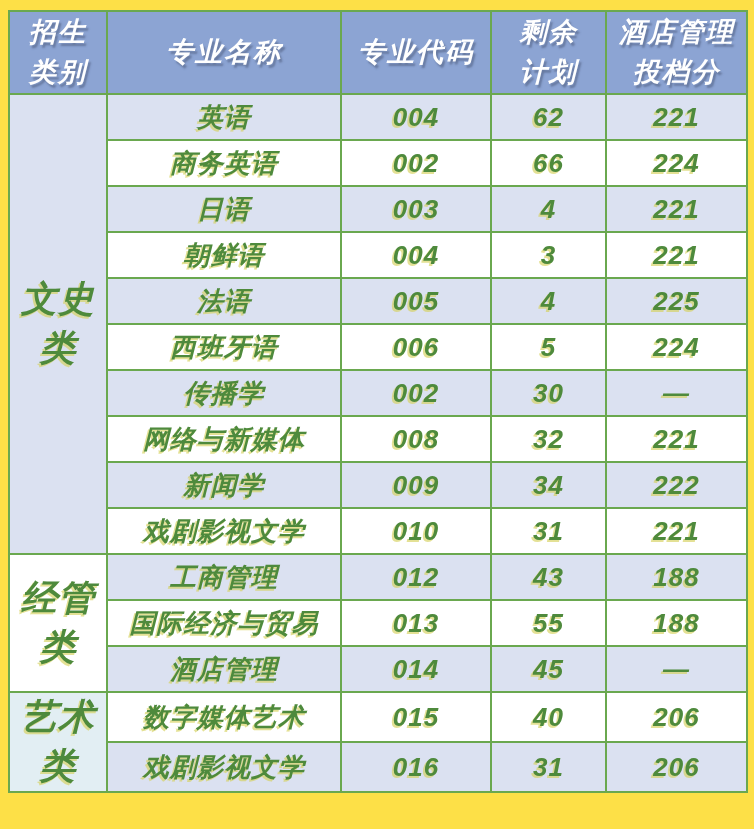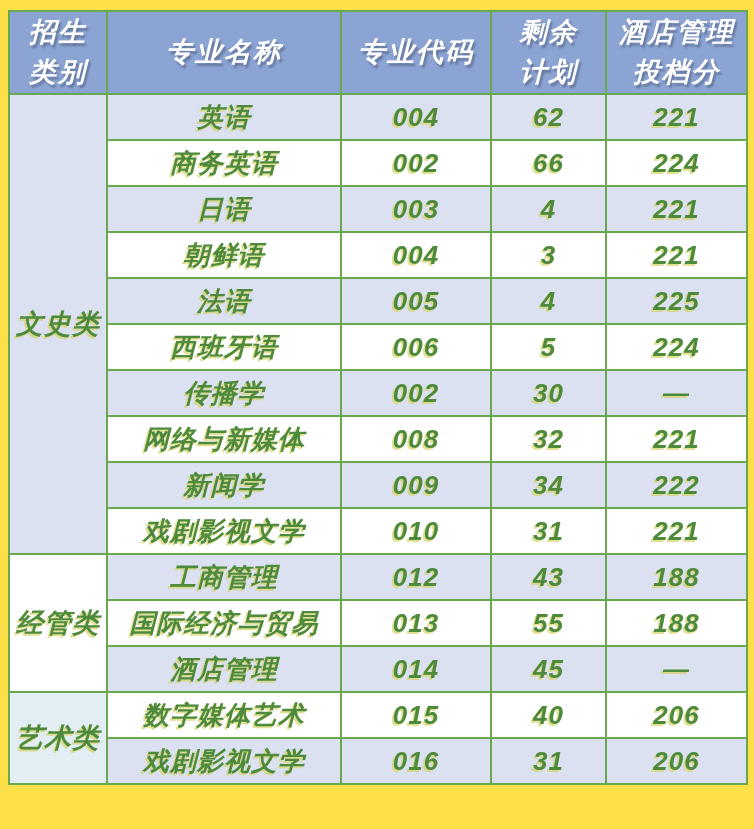--- a/index.html
+++ b/index.html
@@ -26,21 +26,21 @@
   }
   tbody td{
     height:44px;
     font-size:26px;
     color:var(--text-green,#4e8a3c);
     letter-spacing:1px;
     text-shadow:-2px 2px 0 rgba(213,209,92,0.65);
   }
   tbody tr:nth-child(odd) td{background:var(--row-alt-bg,#dbe1f1);}
   tbody tr:nth-child(even) td{background:var(--row-bg,#ffffff);}
-  tbody td.cat{font-size:27px;letter-spacing:1px;font-style:italic;}
+  tbody td.cat{font-size:36px;letter-spacing:1px;font-style:italic;}
   tbody td.cat0{background:var(--cat0-bg,#dbe1f1) !important;}
   tbody td.cat1{background:var(--cat1-bg,#ffffff) !important;}
   tbody td.cat2{background:var(--cat2-bg,#e2eef3) !important;}
 </style>
 </head>
 <body>
 
 <div class="page">
   <table>
     <colgroup>

